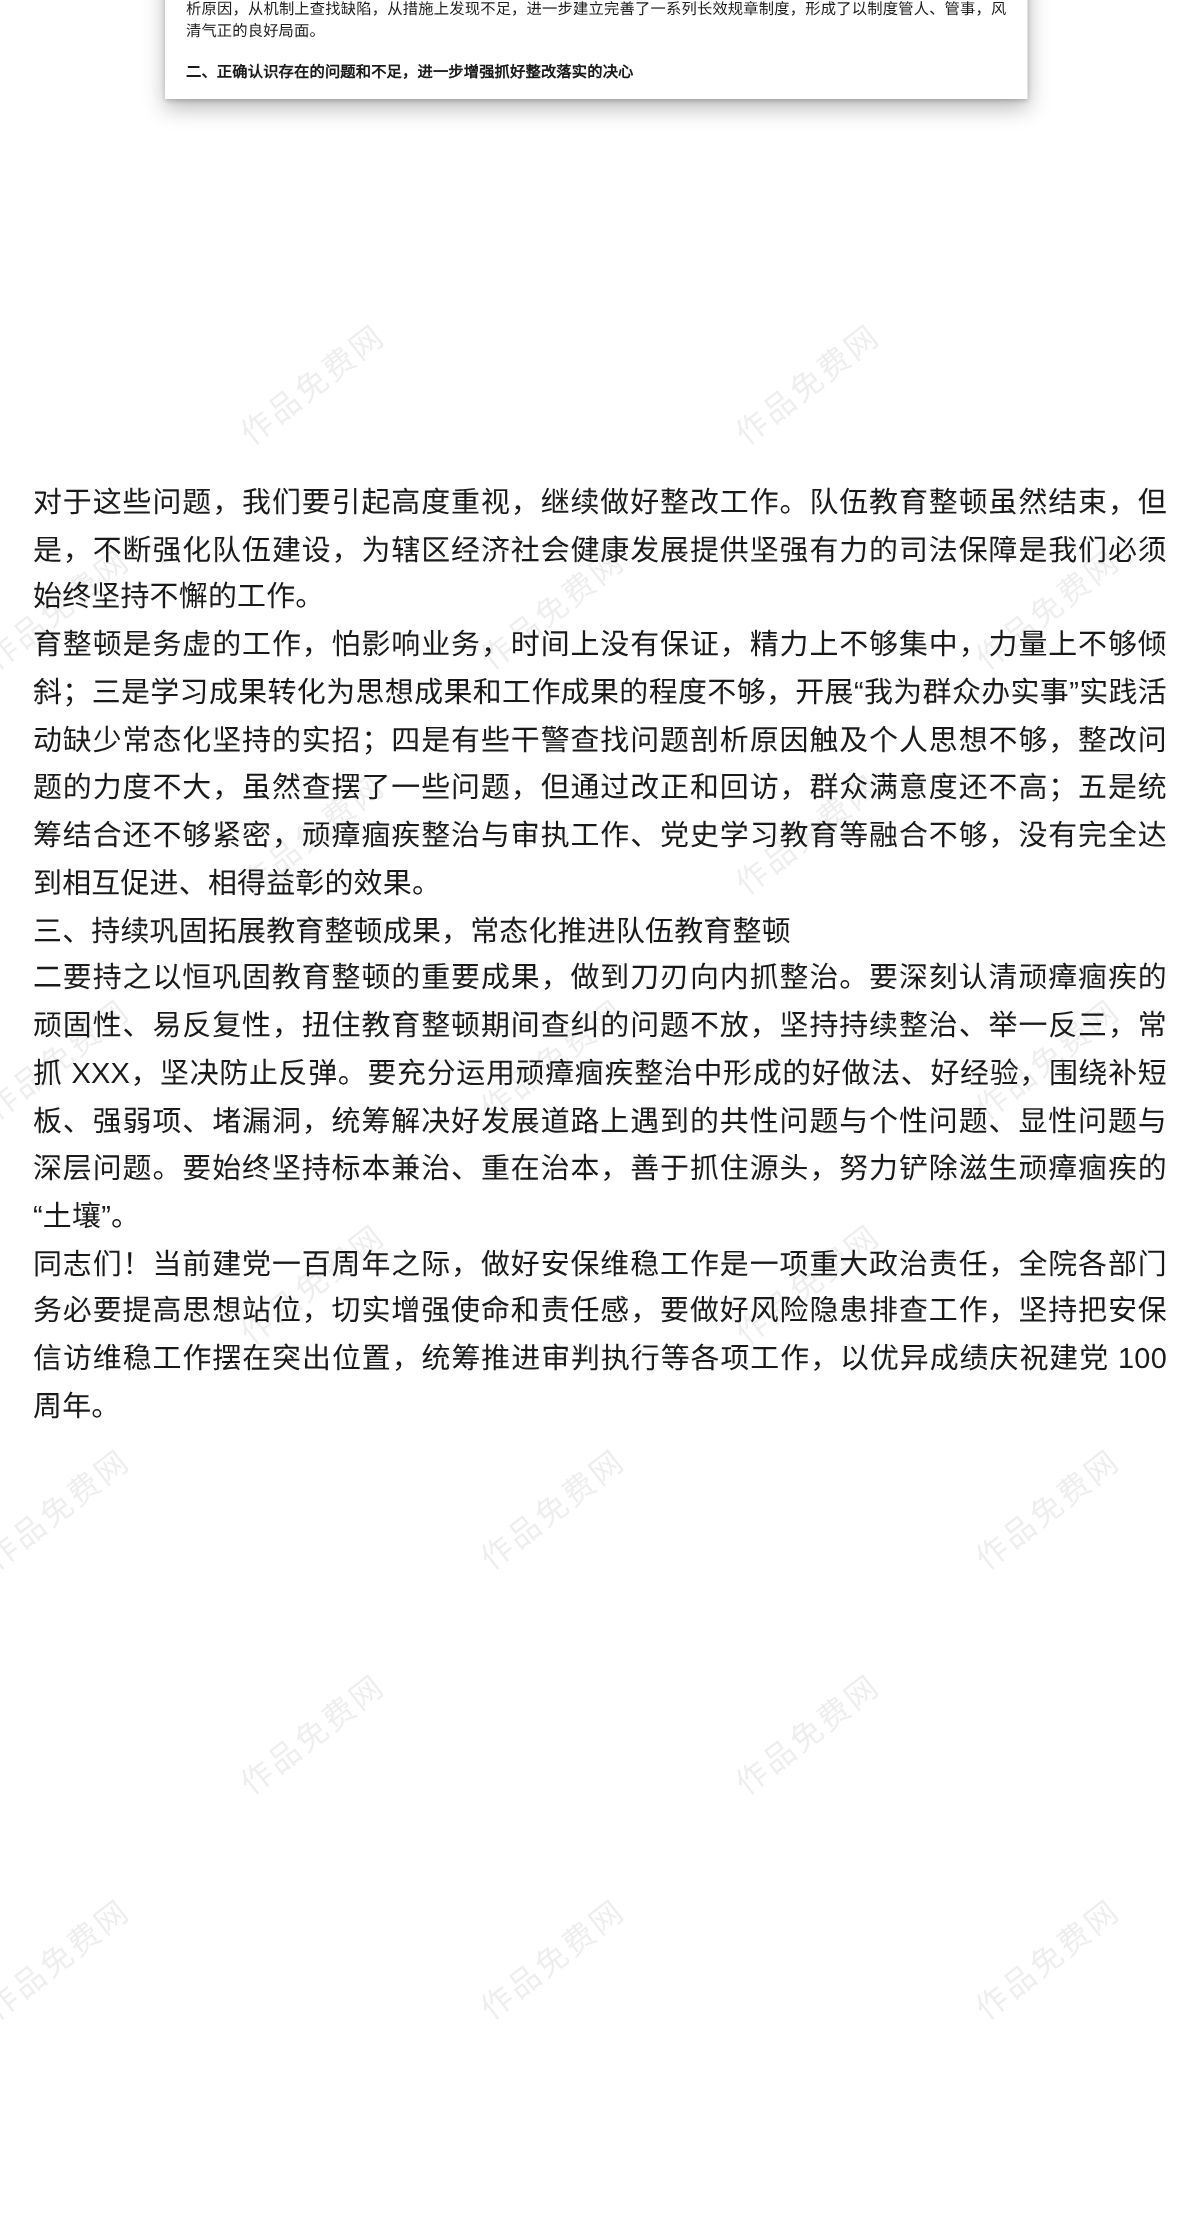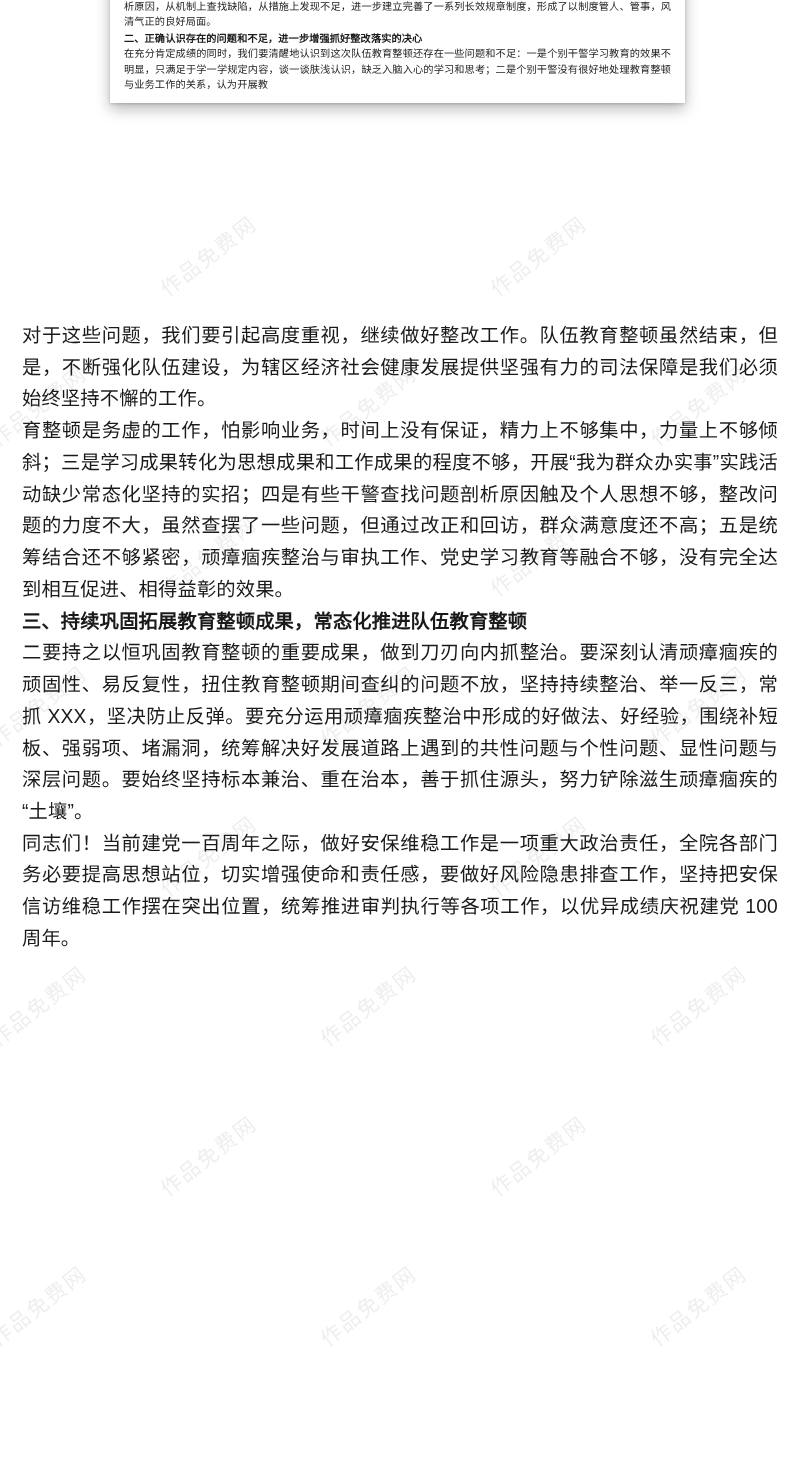--- a/index.html
+++ b/index.html
@@ -41,21 +41,21 @@
     margin: 0;
     font-size: 10.2px;
     line-height: 1.52;
     text-align: justify;
     text-justify: inter-ideograph;
     letter-spacing: 0.1px;
     color: #1c1c1c;
   }
   .preview-card p.heading {
     font-weight: 700;
-    margin-top: 1px;
+    margin-top: 11px;
   }
 
   
   .doc-body {
     position: absolute;
     left: 0;
     top: 200px;
     width: 800px;
     padding: 120px 22px 0 22px;
     box-sizing: border-box;
@@ -64,21 +64,21 @@
   .doc-body p {
     margin: 0 0 0 0;
     font-size: 19.3px;
     line-height: 1.645;
     text-align: justify;
     text-justify: inter-ideograph;
     color: #1a1a1a;
     letter-spacing: 0.15px;
   }
   .doc-body p.heading {
-    font-weight: 700;
+    font-weight: 400;
   }
 
   
   .watermark-layer {
     position: absolute;
     left: 0;
     top: 200px;
     width: 800px;
     height: 1275px;
     overflow: hidden;
@@ -96,21 +96,20 @@
     font-weight: 400;
   }
 </style>
 </head>
 <body>
 
 <div class="preview-card-wrap">
   <div class="preview-card">
     <p>遵守纪律的自觉性进一步增强，精神面貌焕然一新。二是工作作风明显转变。激发了担当精神，办事效率进一步提高，各部门能够充分发挥表率作用，各司其职，工作中干实事的干警多了，推诿、扯皮的事情少了；态度热情、周到的多了，脸难看、话难听的少了，服务意识明显增强。三是各项制度不断完善。针对存在的突出问题，结合实际，做到了从制度上分析原因，从机制上查找缺陷，从措施上发现不足，进一步建立完善了一系列长效规章制度，形成了以制度管人、管事，风清气正的良好局面。</p>
     <p class="heading">二、正确认识存在的问题和不足，进一步增强抓好整改落实的决心</p>
-    <p>在充分肯定成绩的同时，我们要清醒地认识到这次队伍教育整顿还存在一些问题和不足：一是个别干警学习教育的效果不明显，只满足于学一学规定内容，谈一谈肤浅认识，缺乏入脑入心的学习和思考；二是个别干警没有很好地处理教育整顿与业务工作的关系，认为开展教</p>
   </div>
 </div>
 
 <div class="watermark-layer">
   <div class="watermark" style="left:150px;  top:40px;">作品免费网</div>
   <div class="watermark" style="left:480px;  top:40px;">作品免费网</div>
   <div class="watermark" style="left:-20px;  top:190px;">作品免费网</div>
   <div class="watermark" style="left:310px;  top:190px;">作品免费网</div>
   <div class="watermark" style="left:640px;  top:190px;">作品免费网</div>
   <div class="watermark" style="left:150px;  top:340px;">作品免费网</div>

